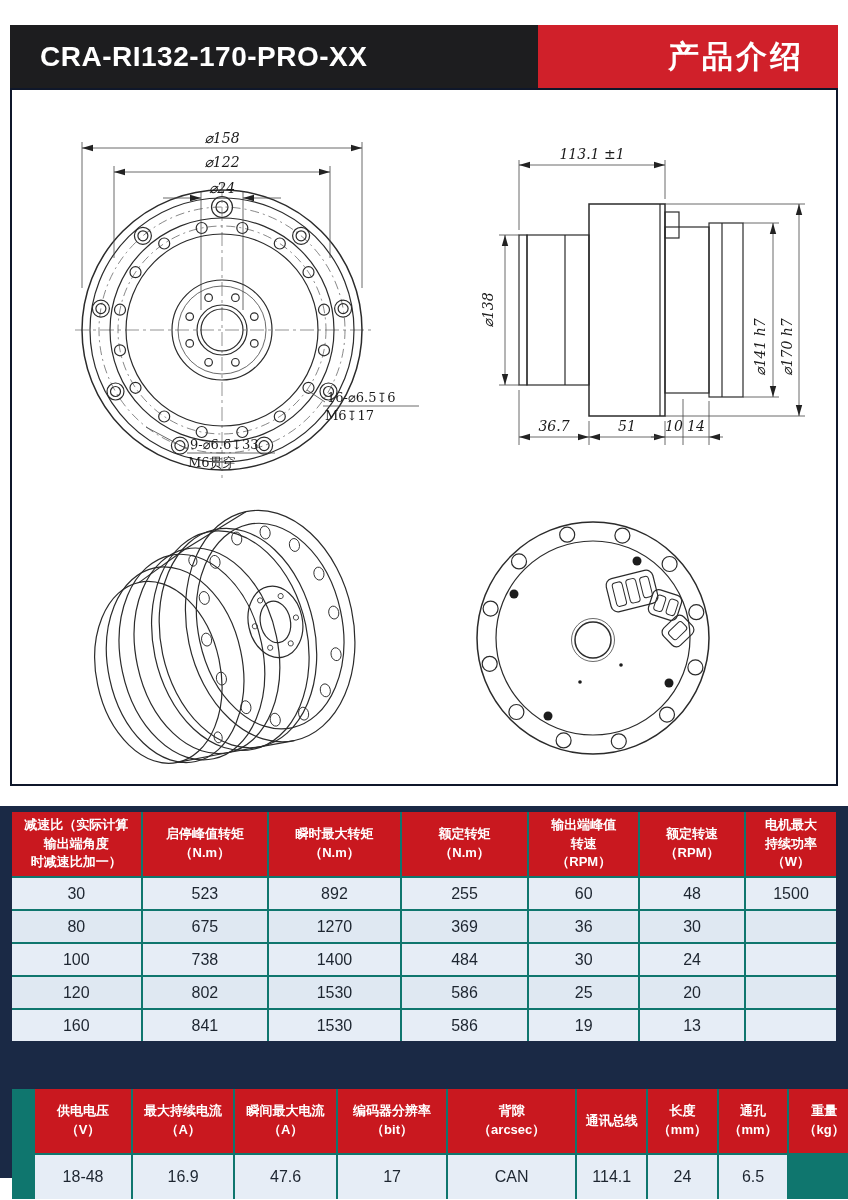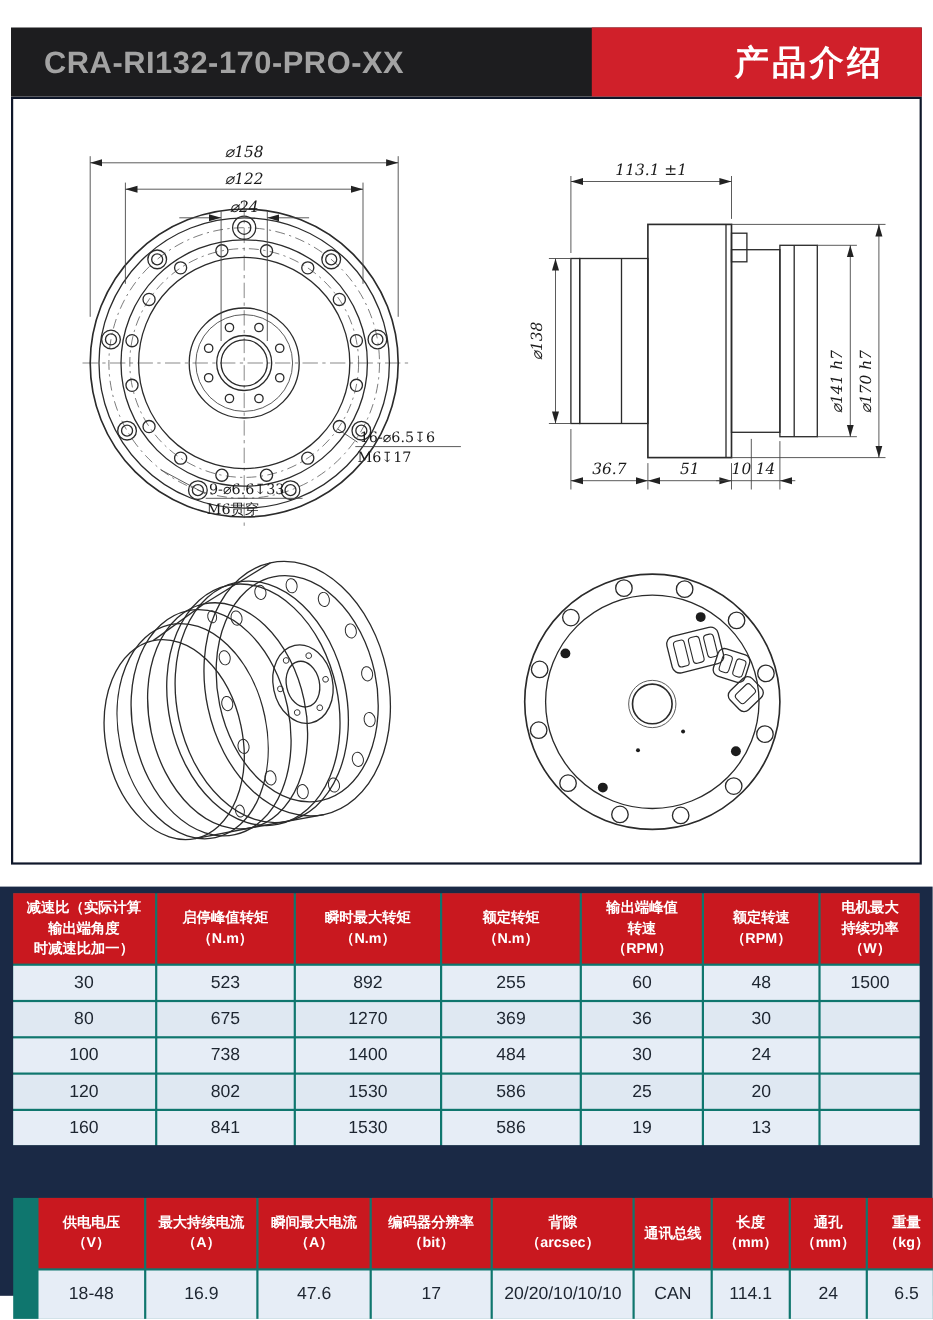--- a/index.html
+++ b/index.html
@@ -1,21 +1,21 @@
 <!DOCTYPE html>
 <html><head>
 <meta charset="utf-8">
 <style>
   html,body{margin:0;padding:0;}
   body{width:848px;height:1200px;background:#ffffff;font-family:"Liberation Sans","DejaVu Sans",sans-serif;position:relative;overflow:hidden;}
   #page{position:absolute;left:0;top:0;width:848px;height:1200px;background:#fff;}
 
   
   .header-bar{position:absolute;left:10px;top:25px;width:828px;height:63px;background:#1d1d1f;display:flex;align-items:stretch;}
-  .model-title{display:flex;align-items:center;padding-left:30px;color:#a3a3a3;font-size:28px;font-weight:600;letter-spacing:.5px;white-space:nowrap;}
+  .model-title{display:flex;align-items:center;padding-left:30px;color:#ffffff;font-size:28px;font-weight:600;letter-spacing:.5px;white-space:nowrap;}
   .badge{margin-left:auto;width:300px;background:#d0202a;color:#ffffff;display:flex;align-items:center;justify-content:flex-end;padding-right:34px;font-size:31px;font-weight:bold;letter-spacing:3px;box-sizing:border-box;}
 
   
   .panel{position:absolute;left:10px;top:88px;width:828px;height:698px;background:#ffffff;border:2px solid #0f172a;box-sizing:border-box;}
   .panel svg{position:absolute;}
   #svg-front{left:55px;top:28px;}
   #svg-side{left:445px;top:25px;}
   #svg-iso{left:45px;top:402px;}
   #svg-back{left:450px;top:408px;}
   .ln{stroke:#2b2b2b;fill:none;stroke-width:1.2;}
@@ -401,20 +401,19 @@
         <span>（mm）</span>
       </div>
       <div class="th">
         <span>重量</span>
         <span>（kg）</span>
       </div>
       <div class="td r0">18-48</div>
       <div class="td r0">16.9</div>
       <div class="td r0">47.6</div>
       <div class="td r0">17</div>
-      <div class="td r0">20/20/10/10/10</div>
       <div class="td r0">CAN</div>
       <div class="td r0">114.1</div>
       <div class="td r0">24</div>
       <div class="td r0">6.5</div>
     </div>
 
 </div>
 
 </body></html>

